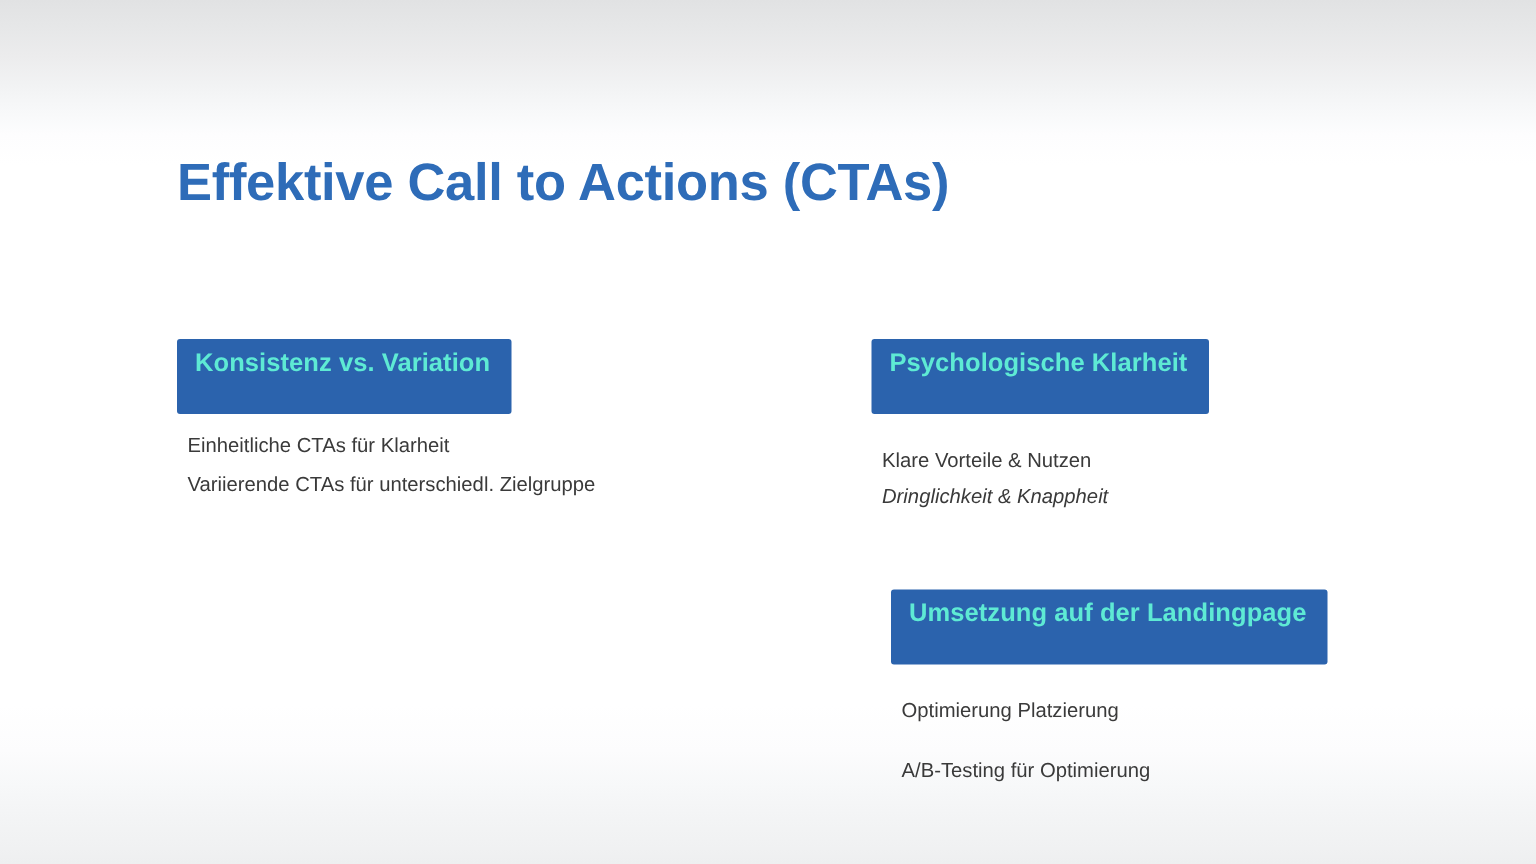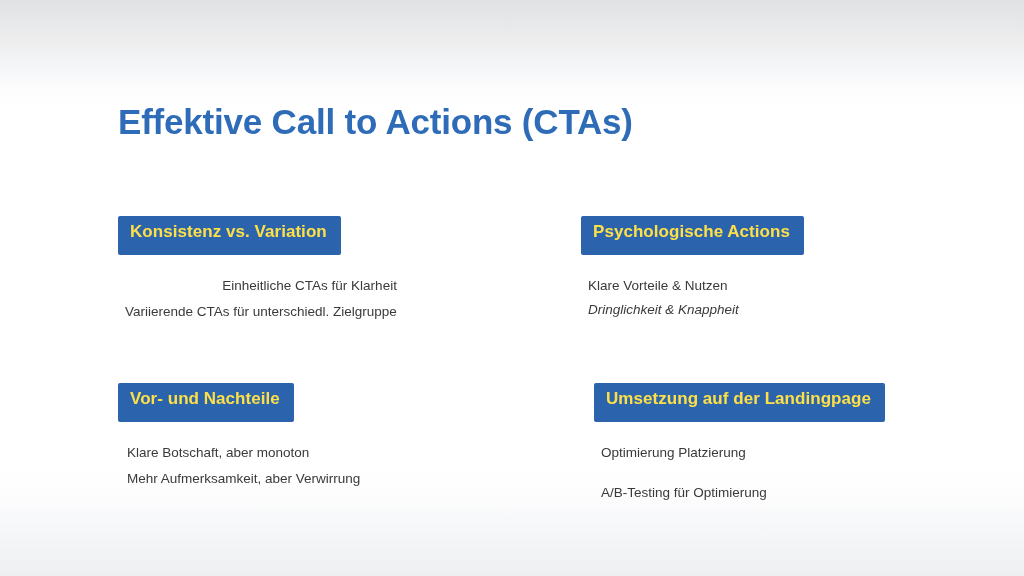--- a/index.html
+++ b/index.html
@@ -56,44 +56,45 @@
     position: absolute;
   }
   .block-tl { left: 118px; top: 216px; }
   .block-tr { left: 581px; top: 216px; }
   .block-bl { left: 118px; top: 383px; }
   .block-br { left: 594px; top: 383px; }
 
   .badge {
     display: inline-block;
     background: #2b63ad;
-    color: #fde047;
+    color: #5eead4;
     font-size: 17px;
     line-height: 20px;
     font-weight: bold;
     letter-spacing: 0.05px;
-    padding: 6px 14px 13px 12px;
+    padding: 6px 14px 24px 12px;
     border-radius: 2px;
     white-space: nowrap;
+    margin-top: 10px;
   }
 
   .bullets {
     margin: 0;
     padding: 0;
     list-style: none;
   }
   .bullets li {
     font-size: 13.5px;
     line-height: 17px;
     color: #3a3a3a;
     white-space: nowrap;
   }
 
   
-  .block-tl .bullets { margin-top: 22px; padding-left: 7px; text-align: right; }
+  .block-tl .bullets { margin-top: 12px; padding-left: 7px; }
   .block-tl .bullets li + li { margin-top: 9px; }
 
   .block-bl .bullets { margin-top: 22px; padding-left: 9px; }
   .block-bl .bullets li + li { margin-top: 9px; }
 
   
   .block-tr .bullets { margin-top: 22px; padding-left: 7px; }
   .block-tr .bullets li + li { margin-top: 7px; font-style: italic; }
 
   .block-br .bullets { margin-top: 22px; padding-left: 7px; }
@@ -108,34 +109,27 @@
 
   <div class="block block-tl">
     <div class="badge">Konsistenz vs. Variation</div>
     <ul class="bullets">
       <li>Einheitliche CTAs für Klarheit</li>
       <li>Variierende CTAs für unterschiedl. Zielgruppe</li>
     </ul>
   </div>
 
   <div class="block block-tr">
-    <div class="badge">Psychologische Actions</div>
+    <div class="badge">Psychologische Klarheit</div>
     <ul class="bullets">
       <li>Klare Vorteile &amp; Nutzen</li>
       <li>Dringlichkeit &amp; Knappheit</li>
     </ul>
   </div>
 
-  <div class="block block-bl">
-    <div class="badge">Vor- und Nachteile</div>
-    <ul class="bullets">
-      <li>Klare Botschaft, aber monoton</li>
-      <li>Mehr Aufmerksamkeit, aber Verwirrung</li>
-    </ul>
-  </div>
 
   <div class="block block-br">
     <div class="badge">Umsetzung auf der Landingpage</div>
     <ul class="bullets">
       <li>Optimierung Platzierung</li>
       <li>A/B-Testing für Optimierung</li>
     </ul>
   </div>
 
 </div>

